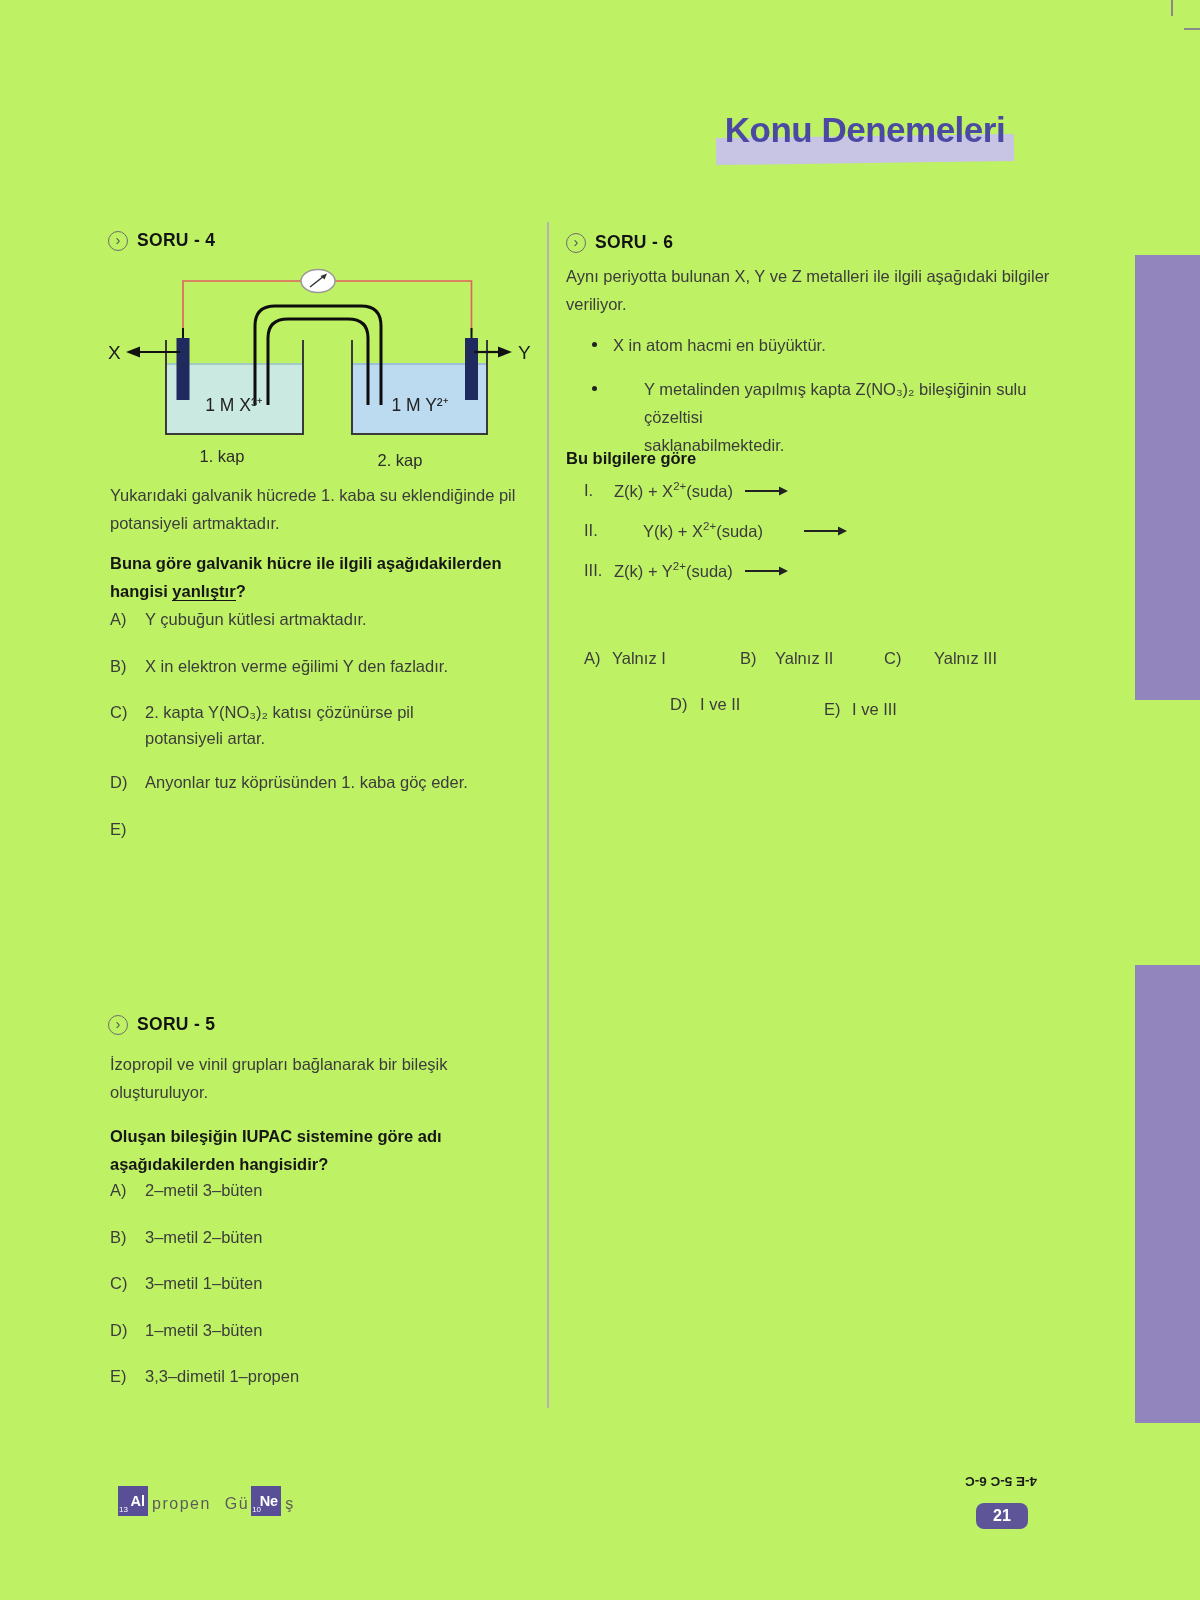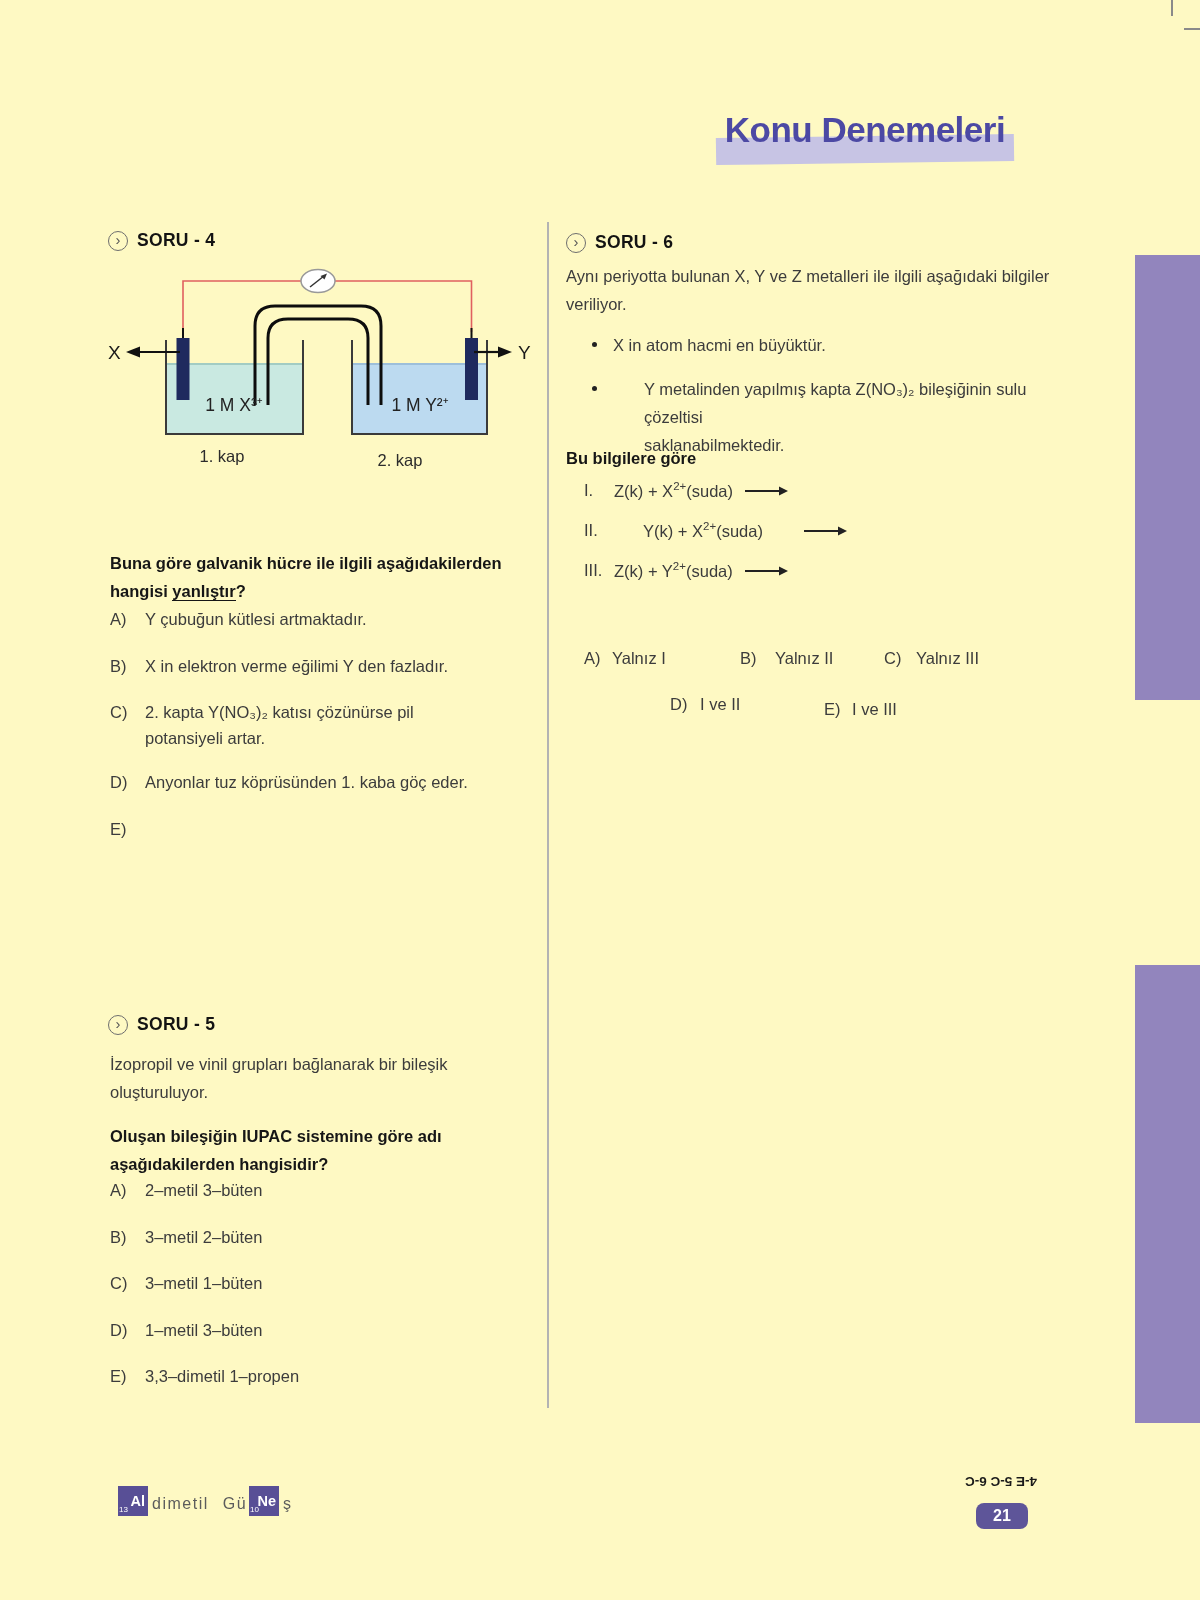--- a/index.html
+++ b/index.html
@@ -1,16 +1,16 @@
 <!DOCTYPE html>
 <html><head>
 <meta charset="utf-8">
 <style>
   html,body{margin:0;padding:0;background:#ffffff;}
-  .page{position:relative;width:1200px;height:1600px;background:#fef9c3;overflow:hidden;
+  .page{position:relative;width:1200px;height:1600px;background:#bef264;overflow:hidden;
         font-family:"Liberation Sans",sans-serif;color:#3c3c3c;}
 
   
   .crop-v{position:absolute;left:1171px;top:0;width:2px;height:16px;background:#8a8a8a;}
   .crop-h{position:absolute;left:1184px;top:28px;width:16px;height:2px;background:#8a8a8a;}
   .side-bar{position:absolute;left:1135px;width:65px;background:#9285bd;}
   .bar1{top:255px;height:445px;}
   .bar2{top:965px;height:458px;}
   .col-divider{position:absolute;left:547px;top:222px;width:2px;height:1186px;background:#b3b3b3;}
 
@@ -125,20 +125,22 @@
     <polygon points="412,94 398,88.5 398,99.5" fill="#111"></polygon>
     <text x="418" y="101" class="dlabel">Y</text>
 
     <text x="134" y="153" text-anchor="middle" class="slabel">1 M X³⁺</text>
     <text x="320" y="153" text-anchor="middle" class="slabel">1 M Y²⁺</text>
 
     <text x="122" y="204" text-anchor="middle" class="cup">1.  kap</text>
     <text x="300" y="208" text-anchor="middle" class="cup">2.  kap</text>
   </svg>
 
+  <div class="para" style="left:110px;top:481px;width:440px;">Yukarıdaki galvanik hücrede 1. kaba su eklendiğinde pil
+potansiyeli artmaktadır.</div>
 
   <div class="para bold-q" style="left:110px;top:549px;width:450px;"><span>Buna göre galvanik hücre ile ilgili aşağıdakilerden
 hangisi </span><span class="uline">yanlıştır</span><span>?</span></div>
 
   <div class="opt" style="left:110px;top:606px;width:440px;">
     <span class="opt-letter">A)</span>
     <span class="opt-text">Y çubuğun kütlesi artmaktadır.</span>
   </div>
   <div class="opt" style="left:110px;top:653px;width:440px;">
     <span class="opt-letter">B)</span>
@@ -237,37 +239,37 @@
   <div class="opt" style="left:584px;top:645px;">
     <span class="opt-letter">A)</span>
     <span class="opt-text" style="margin-left:2px;">Yalnız I</span>
   </div>
   <div class="opt" style="left:740px;top:645px;">
     <span class="opt-letter">B)</span>
     <span class="opt-text" style="">Yalnız II</span>
   </div>
   <div class="opt" style="left:884px;top:645px;">
     <span class="opt-letter">C)</span>
-    <span class="opt-text" style="margin-left:6px;">Yalnız III</span>
+    <span class="opt-text" style="margin-left:24px;">Yalnız III</span>
   </div>
   <div class="opt" style="left:670px;top:691px;">
     <span class="opt-letter">D)</span>
     <span class="opt-text" style="margin-left:4px;">I ve II</span>
   </div>
   <div class="opt" style="left:824px;top:696px;">
     <span class="opt-letter">E)</span>
     <span class="opt-text" style="margin-left:2px;">I ve III</span>
   </div>
 
   <div class="logo">
     <span class="el-box">
       <span class="el-num">13</span>
       <span class="el-sym">Al</span>
     </span>
-    <span class="logo-text">dimetil</span>
+    <span class="logo-text">propen</span>
     <span class="logo-text gap-left">Gü</span>
     <span class="el-box">
       <span class="el-num">10</span>
       <span class="el-sym">Ne</span>
     </span>
     <span class="logo-text">ş</span>
   </div>
 
   <div class="answer-key">4-E 5-C 6-C</div>
   <div class="page-badge">21</div>

